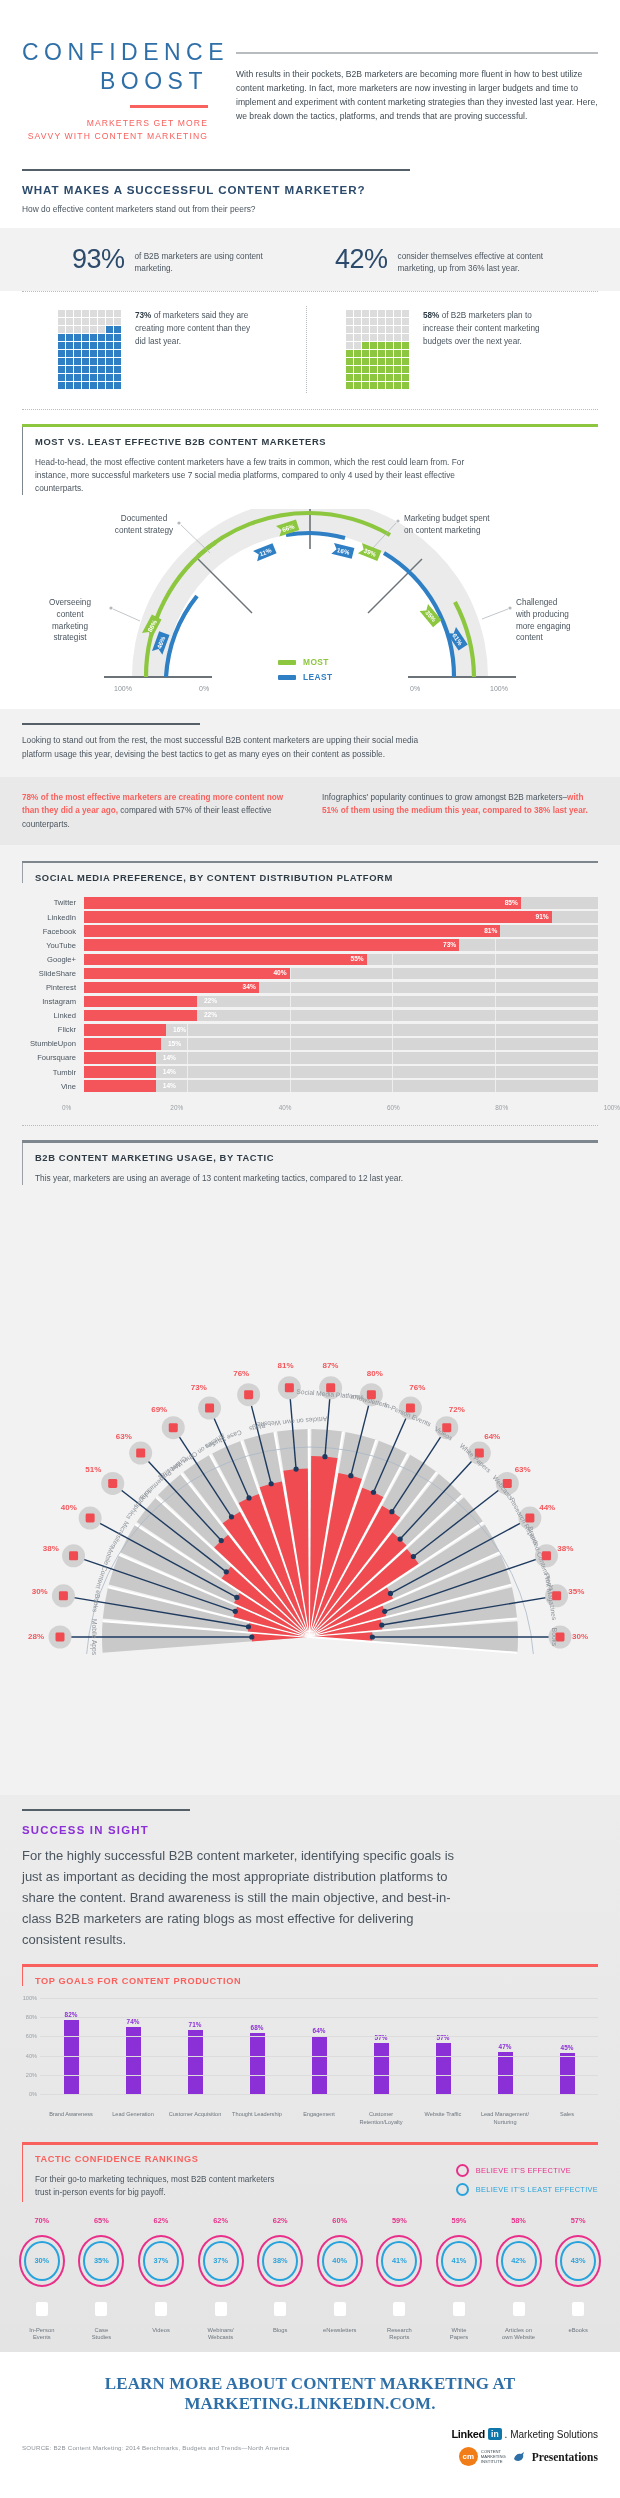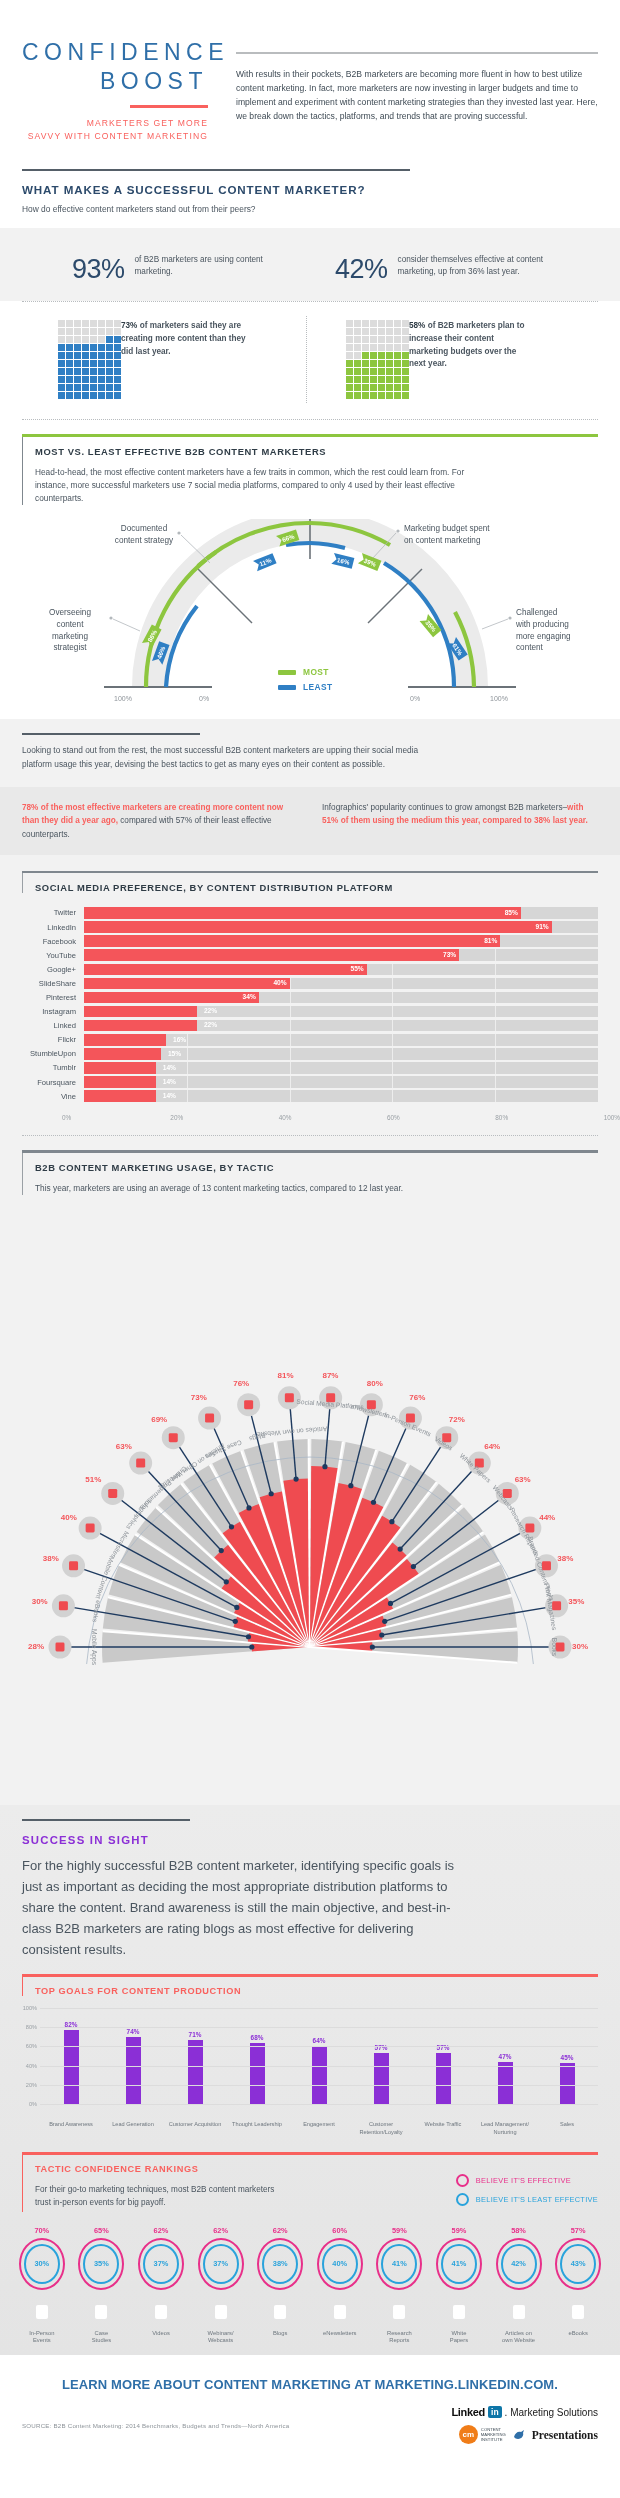--- a/index.html
+++ b/index.html
@@ -32,32 +32,32 @@
   
   .sec-divider { height: 2px; background: #555f68; width: 388px; margin: 0 0 0 22px; }
   .sec-title {
     font-size: 11.6px; font-weight: bold; letter-spacing: 0.9px;
     color: #2c4a6b; padding: 12px 22px 0 22px;
   }
   .sec-sub { font-size: 8.4px; color: #4a555f; padding: 8px 22px 14px 22px; }
 
   
   .band { background: #f2f2f2; padding: 16px 22px; display: flex; }
-  .bigstat { flex: 1; display: flex; align-items: flex-start; gap: 10px; margin-top: 10px; }
+  .bigstat { flex: 1; display: flex; align-items: flex-end; gap: 10px; }
   .bigstat:first-child { padding-left: 50px; }
   .bigstat .num { font-size: 27px; color: #2c4a6b; font-weight: 400; letter-spacing: -0.5px;}
   .bigstat .txt { font-size: 8.2px; line-height: 1.45; color: #4a555f; max-width: 150px; }
 
   .dotrule {
     border-top: 1px dotted #b8bcbf; margin: 0 22px;
   }
 
   
   .gridrow { display: flex; padding: 18px 22px 20px 22px; }
-  .gridcell { flex: 1; display: flex; align-items: flex-start; padding-left: 36px; position: relative; font-weight: bold;}
+  .gridcell { flex: 1; display: flex; gap: 14px; align-items: flex-start; padding-left: 36px; position: relative;}
   .gridcell + .gridcell::before {
     content:""; position:absolute; left:-4px; top:-4px; bottom:-4px;
     border-left: 1px dotted #b8bcbf;
   }
   .sq-grid { display: grid; grid-template-columns: repeat(8, 7px); grid-gap: 1px; }
   .sq { width: 7px; height: 7px; background: #dcdcdc; }
   .sq.on-blue { background: #2f7fc4; }
   .sq.on-green { background: #8dc63f; }
   .gridtxt { font-size: 8.2px; line-height: 1.55; color: #4a555f; max-width: 126px; }
   .gridtxt b { color: #2f3c46; }
@@ -140,39 +140,39 @@
   .tact-key { padding-top: 10px; padding-left: 26px; }
   .tact-key div { display: flex; align-items: center; gap: 7px; margin-bottom: 6px; font-size: 7.4px; letter-spacing: .3px;}
   .ring { width: 13px; height: 13px; border-radius: 50%; border: 2px solid; }
   .ring.pink { border-color: #e8308a; }
   .ring.blue { border-color: #29a3dc; }
   .k-pink { color: #e8308a; }
   .k-blue { color: #29a3dc; }
 
   .rankrow { display: flex; padding: 14px 12px 0 12px; }
   .rank { flex: 1; text-align: center; }
-  .rank .pct-top { font-size: 7.4px; font-weight: bold; color: #e8308a; margin-bottom: 3px; }
+  .rank .pct-top { font-size: 7.4px; font-weight: bold; color: #e8308a; margin-bottom: 10px; }
   .rank .dual {
     width: 46px; height: 52px; margin: 0 auto; position: relative;
   }
   .rank .outer-e {
     position: absolute; inset: 0; border: 2px solid #e8308a; border-radius: 50%;
   }
   .rank .inner-e {
     position: absolute; left: 5px; right: 5px; top: 6px; bottom: 6px;
     border: 2px solid #29a3dc; border-radius: 50%;
     display: flex; align-items: center; justify-content: center;
   }
   .rank .inner-e span { font-size: 7.4px; font-weight: bold; color: #29a3dc; }
   .rank .icon-box { height: 30px; display: flex; align-items: center; justify-content: center; margin-top: 7px; }
   .rank .rname { font-size: 5.8px; color: #6d767e; line-height: 1.35; margin-top: 3px; }
 
   
   .footer { background: #ffffff; padding: 14px 22px 16px 22px; }
-  .cta { text-align: center; font-size: 13px; font-weight: bold; color: #2f6fa8; letter-spacing: 0.1px; padding: 8px 0 14px 0;}
+  .cta { text-align: center; font-size: 17px; font-weight: bold; color: #2f6fa8; letter-spacing: 0.1px; padding: 8px 0 14px 0; font-family: Liberation Serif, serif;}
   .footer-bottom { display: flex; align-items: flex-start; }
   .source { font-size: 6.2px; color: #8d9399; letter-spacing: .2px; flex: 1; padding-top: 16px;}
   .brands { text-align: right; }
   .brand1 { display: flex; align-items: center; justify-content: flex-end; gap: 3px; margin-bottom: 7px;}
   .linkedin-word { font-size: 11px; font-weight: bold; color: #0c0c0c; letter-spacing: -0.3px;}
   .in-badge { background: #0e76a8; color: #fff; font-size: 8.5px; font-weight: bold; padding: 1px 3px; border-radius: 2px; }
   .ms-word { font-size: 10px; color: #1a1a1a; }
   .brand2 { display: flex; align-items: center; justify-content: flex-end; gap: 6px;}
   .cmi { display: flex; align-items: center; gap: 3px; }
   .cmi-circle { width: 19px; height: 19px; border-radius: 50%; background: #f07d18; color: #fff; font-size: 8px; font-weight: bold; display: flex; align-items: center; justify-content: center;}
@@ -646,33 +646,33 @@
             <div class="bar-gridline" style="left: 20%;"></div>
             <div class="bar-gridline" style="left: 40%;"></div>
             <div class="bar-gridline" style="left: 60%;"></div>
             <div class="bar-gridline" style="left: 80%;"></div>
             <div class="bar-fill" style="width: 15%;">
               <span class="bar-val" style="color: rgb(255, 255, 255); right: -20px;">15%</span>
             </div>
           </div>
         </div>
         <div class="bar-row">
-          <div class="bar-label">Tumblr</div>
+          <div class="bar-label">Foursquare</div>
           <div class="bar-track">
             <div class="bar-gridline" style="left: 20%;"></div>
             <div class="bar-gridline" style="left: 40%;"></div>
             <div class="bar-gridline" style="left: 60%;"></div>
             <div class="bar-gridline" style="left: 80%;"></div>
             <div class="bar-fill" style="width: 14%;">
               <span class="bar-val" style="color: rgb(255, 255, 255); right: -20px;">14%</span>
             </div>
           </div>
         </div>
         <div class="bar-row">
-          <div class="bar-label">Foursquare</div>
+          <div class="bar-label">Tumblr</div>
           <div class="bar-track">
             <div class="bar-gridline" style="left: 20%;"></div>
             <div class="bar-gridline" style="left: 40%;"></div>
             <div class="bar-gridline" style="left: 60%;"></div>
             <div class="bar-gridline" style="left: 80%;"></div>
             <div class="bar-fill" style="width: 14%;">
               <span class="bar-val" style="color: rgb(255, 255, 255); right: -20px;">14%</span>
             </div>
           </div>
         </div>

